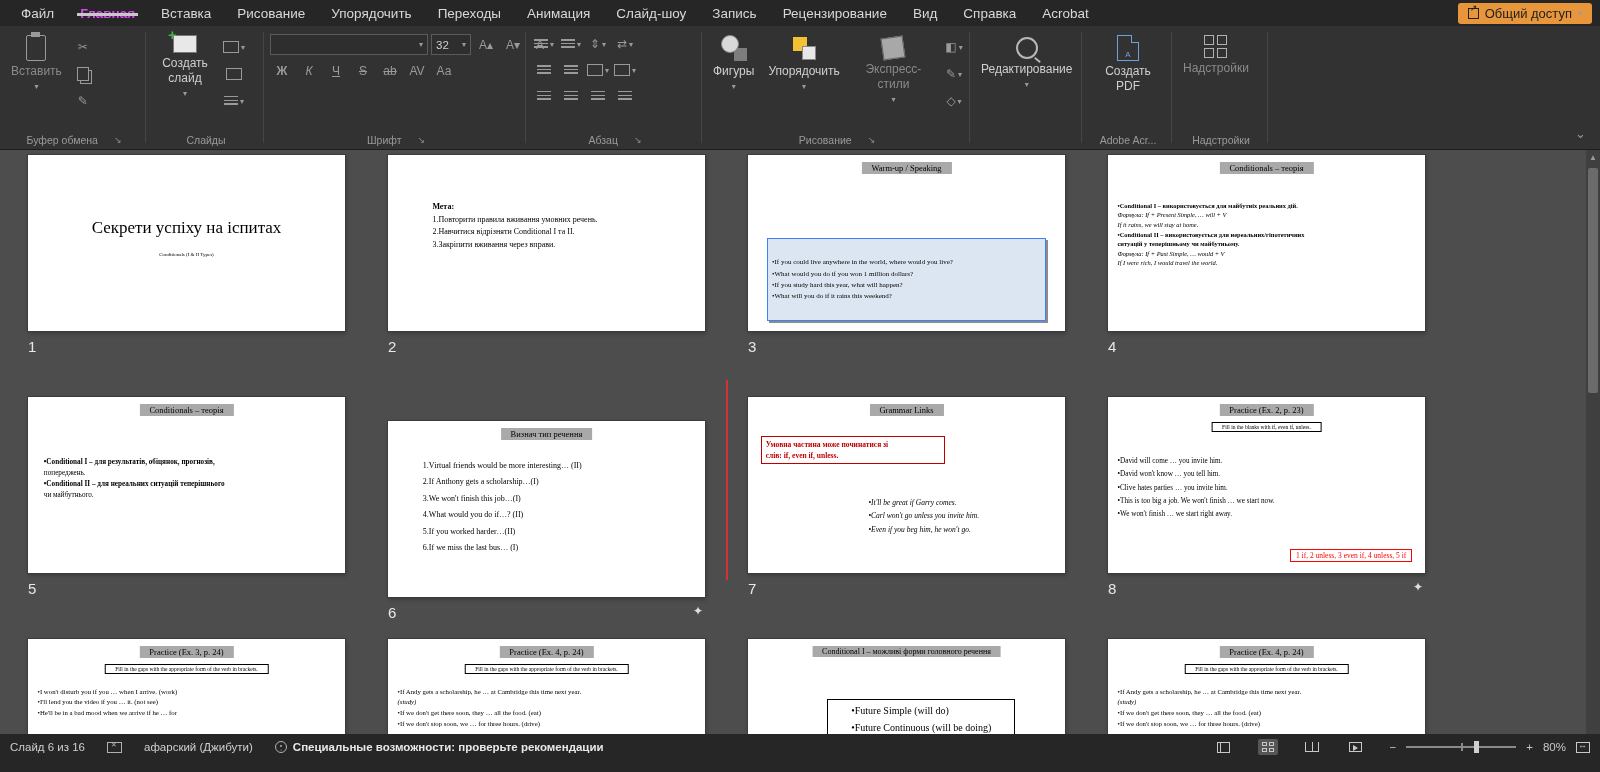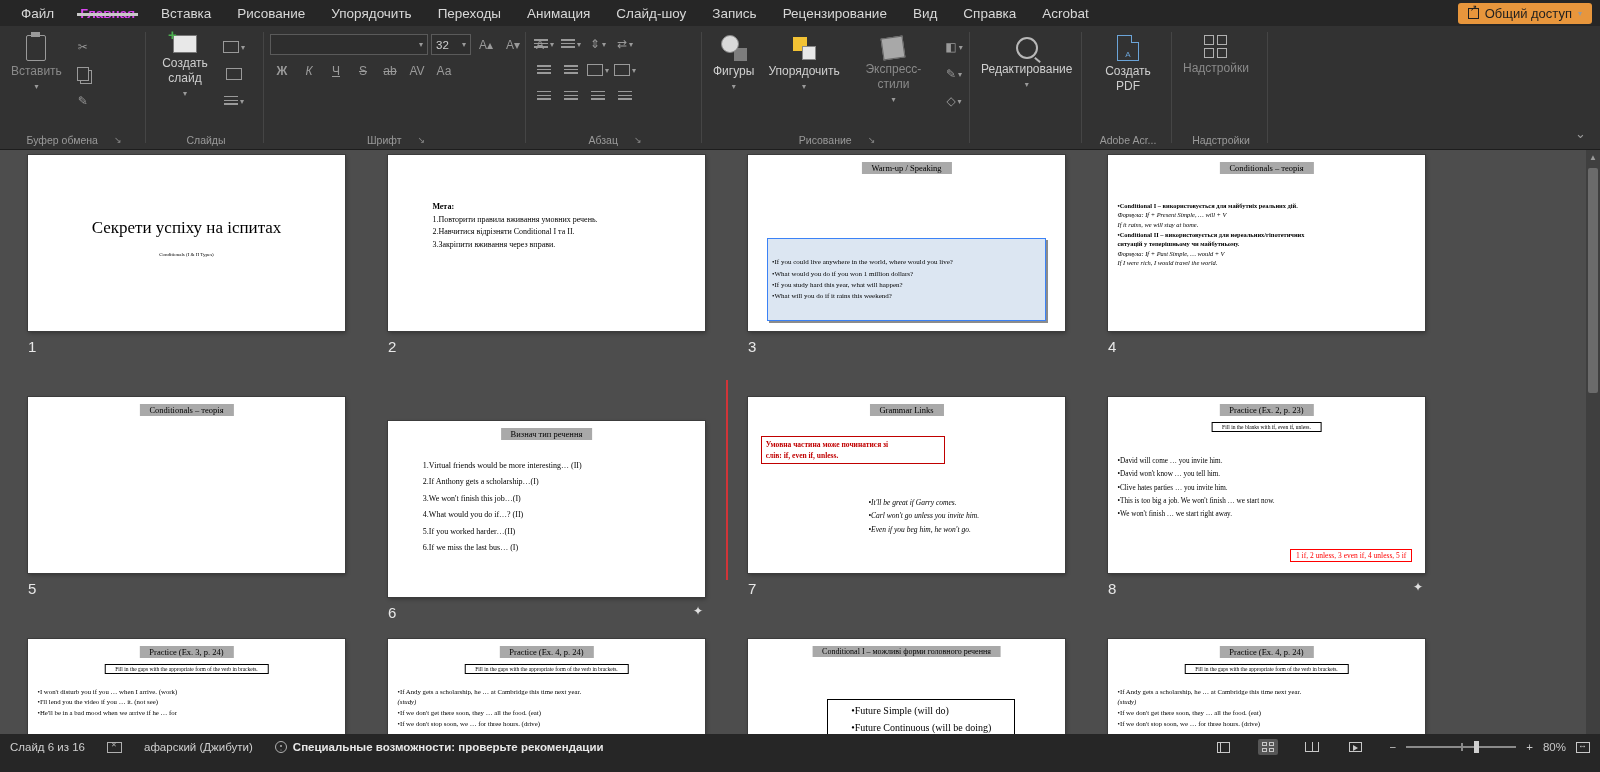--- a/index.html
+++ b/index.html
@@ -429,20 +429,26 @@
               <div class="ln b">ситуацій у теперішньому чи майбутньому.</div>
               <div class="ln i">Формула: If + Past Simple, … would + V</div>
               <div class="ln i">If I were rich, I would travel the world.</div>
             </div>
           </div>
           <div class="slide-num">4</div>
         </div>
         <div class="slide-cell s5" style="left: 28px; top: 247px;">
           <div class="thumb">
             <div class="blk banner">Conditionals – теорія</div>
+            <div class="blk body">
+              <div class="ln b">•Conditional I – для результатів, обіцянок, прогнозів,</div>
+              <div class="ln">попереджень.</div>
+              <div class="ln b">•Conditional II – для нереальних ситуацій теперішнього</div>
+              <div class="ln">чи майбутнього.</div>
+            </div>
           </div>
           <div class="slide-num">5</div>
         </div>
         <div class="slide-cell s6" style="left: 388px; top: 247px; margin-top: 24px;">
           <div class="thumb">
             <div class="blk banner">Визнач тип речення</div>
             <div class="blk body">
               <div class="ln">1.Virtual friends would be more interesting… (II)</div>
               <div class="ln">2.If Anthony gets a scholarship…(I)</div>
               <div class="ln">3.We won't finish this job…(I)</div>

